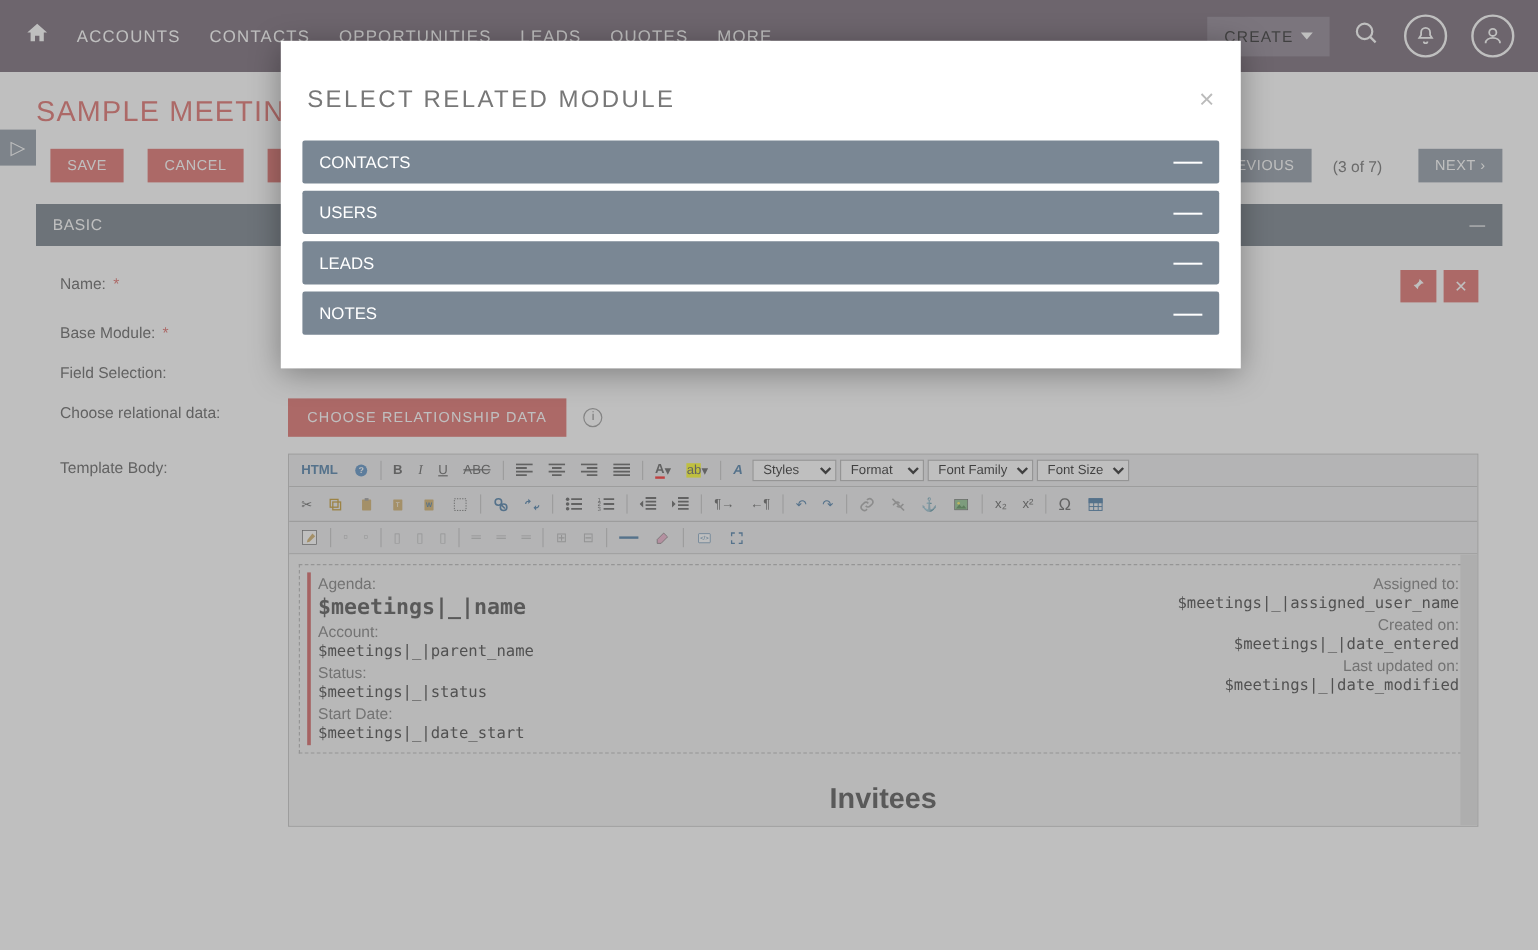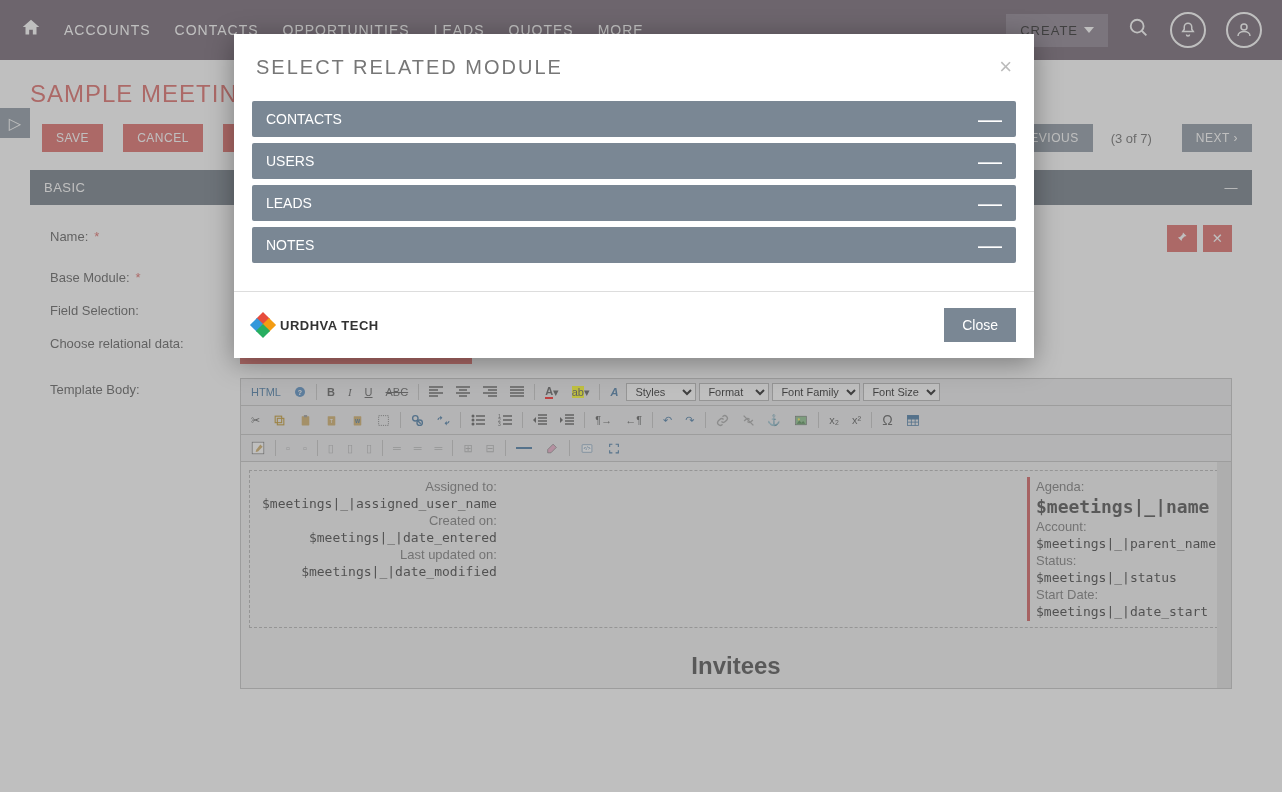--- a/index.html
+++ b/index.html
@@ -52,21 +52,21 @@
 .tmpl-var { font-family: monospace; color: #222; }
 .tmpl-big { font-family: monospace; font-weight: bold; font-size: 18px; }
 .tmpl-block { border: 1px dashed #aaa; padding: 6px; margin-bottom: 20px; display: flex; justify-content: space-between;}
 .invitees-title { text-align: center; font-size: 24px; font-weight: bold; margin-top: 24px; }
 
 
 .overlay { position: absolute; inset: 0; background: rgba(128,128,128,0.5); }
 
 
 .modal { position: absolute; left: 234px; top: 34px; width: 800px; background: #fff; box-shadow: 0 5px 25px rgba(0,0,0,0.35); }
-.modal-header { padding: 22px 22px 10px; display: flex; justify-content: space-between; align-items: flex-start; }
+.modal-header { padding: 22px 22px 10px; display: flex; justify-content: space-between; align-items: flex-start; margin-top: 16px; }
 .modal-title { color: #777; font-size: 20px; letter-spacing: 2px; font-weight: 400; }
 .modal-close-x { color: #bbb; font-size: 22px; cursor: pointer; line-height: 1; }
 .modal-body { padding: 12px 18px 22px; }
 .module-row { background: #7a8794; color: #fff; padding: 10px 14px; margin-bottom: 6px; display: flex; justify-content: space-between; align-items: center; cursor: pointer; font-size: 14px; border-radius: 2px; }
 .module-minus { font-size: 24px; line-height: 0.5; }
 .modal-footer { border-top: 1px solid #ddd; padding: 16px 18px; display: flex; justify-content: space-between; align-items: center; }
 .logo { display: flex; align-items: center; gap: 6px; font-size: 13px; font-weight: 600; letter-spacing: 0.5px; color: #333; }
 .logo-mark { width: 22px; height: 22px; position: relative; }
 .logo-mark span { position: absolute; width: 10px; height: 10px; transform: rotate(45deg); }
 .logo-mark span:nth-child(1){ background:#e74c3c; top:0; left:6px;}
@@ -158,21 +158,21 @@
       <div>
         <button class="rel-btn">CHOOSE RELATIONSHIP DATA</button>
         <span class="info-icon">i</span>
       </div>
     </div>
     <div class="form-row">
       <div class="form-label">Template Body:</div>
       <div style="flex:1">
         <div class="editor-wrap">
           <div class="editor-toolbar">
-            <span class="tool" style="color:#2a6496;font-weight:normal">HTML</span>
+            <span class="tool" style="color:#2a6496;font-weight:bold">HTML</span>
             <span class="tool">
               <svg width="12" height="12" viewBox="0 0 24 24">
                   <circle cx="12" cy="12" r="10" fill="#3a7ab8"></circle>
                   <text x="12" y="17" text-anchor="middle" fill="#fff" font-size="14" font-weight="bold">?</text>
                 </svg>
             </span>
             <span class="tool-sep"></span>
             <span class="tool" style="font-weight:bold">B</span>
             <span class="tool" style="font-style:italic;font-family:serif">I</span>
             <span class="tool" style="text-decoration:underline">U</span>
@@ -362,38 +362,38 @@
                 </svg>
             </span>
             <span class="tool">
               <svg width="14" height="13" viewBox="0 0 24 24" fill="none" stroke="#2a6496" stroke-width="2">
                   <path d="M4 9V4h5M20 9V4h-5M4 15v5h5M20 15v5h-5"></path>
                 </svg>
             </span>
           </div>
           <div class="editor-body">
             <div class="tmpl-block">
-              <div class="template-col right">
-                <div class="tmpl-label">Assigned to:</div>
-                <div class="tmpl-var">$meetings|_|assigned_user_name</div>
-                <div class="tmpl-label">Created on:</div>
-                <div class="tmpl-var">$meetings|_|date_entered</div>
-                <div class="tmpl-label">Last updated on:</div>
-                <div class="tmpl-var">$meetings|_|date_modified</div>
-              </div>
               <div class="template-col">
                 <div class="tmpl-label">Agenda:</div>
                 <div class="tmpl-big">$meetings|_|name</div>
                 <div class="tmpl-label">Account:</div>
                 <div class="tmpl-var">$meetings|_|parent_name</div>
                 <div class="tmpl-label">Status:</div>
                 <div class="tmpl-var">$meetings|_|status</div>
                 <div class="tmpl-label">Start Date:</div>
                 <div class="tmpl-var">$meetings|_|date_start</div>
               </div>
+              <div class="template-col right">
+                <div class="tmpl-label">Assigned to:</div>
+                <div class="tmpl-var">$meetings|_|assigned_user_name</div>
+                <div class="tmpl-label">Created on:</div>
+                <div class="tmpl-var">$meetings|_|date_entered</div>
+                <div class="tmpl-label">Last updated on:</div>
+                <div class="tmpl-var">$meetings|_|date_modified</div>
+              </div>
             </div>
             <div class="invitees-title">Invitees</div>
             <div class="editor-scroll"></div>
           </div>
         </div>
       </div>
     </div>
   </div>
 </div>
 
@@ -415,25 +415,13 @@
     </div>
     <div class="module-row">
       <span>LEADS</span>
       <span class="module-minus">—</span>
     </div>
     <div class="module-row">
       <span>NOTES</span>
       <span class="module-minus">—</span>
     </div>
   </div>
-  <div class="modal-footer">
-    <div class="logo">
-      <div class="logo-mark">
-          <span></span>
-          <span></span>
-          <span></span>
-          <span></span>
-        </div>
-      <span>URDHVA TECH</span>
-    </div>
-    <button class="close-btn">Close</button>
-  </div>
 </div>
 
 </body></html>

